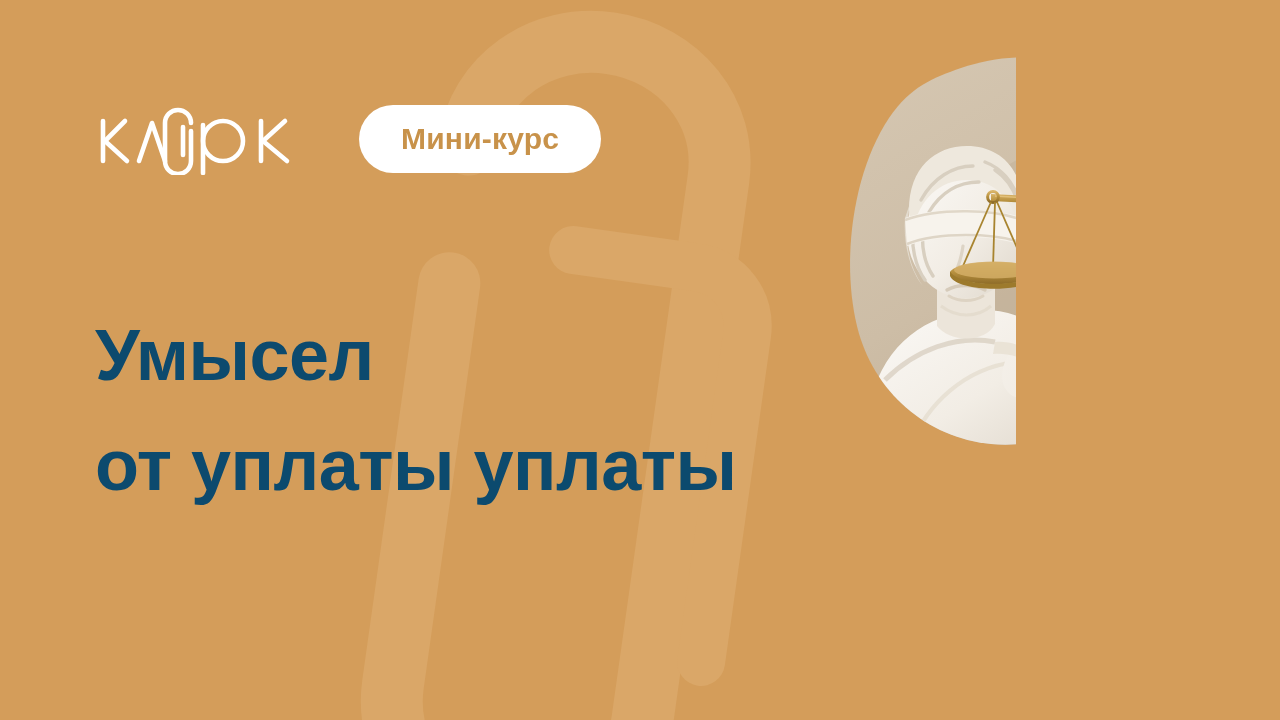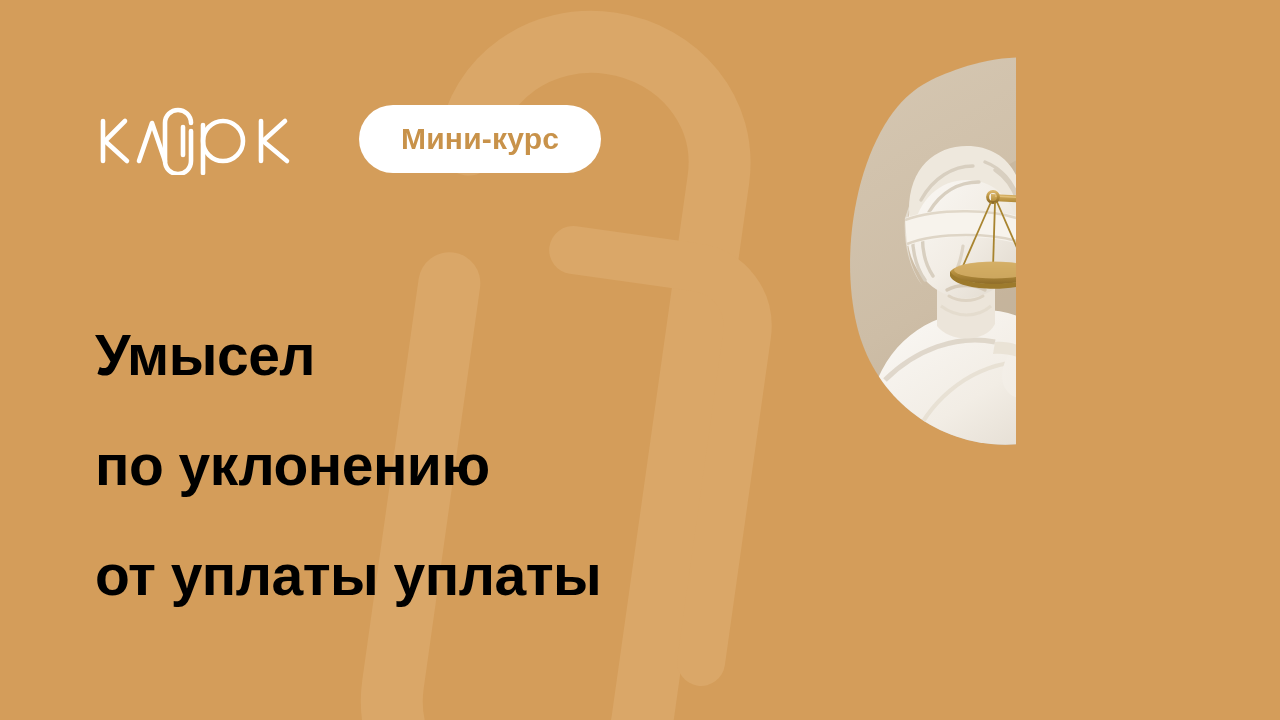--- a/index.html
+++ b/index.html
@@ -70,22 +70,22 @@
 
   
   .headline {
     position: absolute;
     left: 95px;
     top: 300px;
     width: 760px;
   }
   .headline-line {
     display: block;
-    color: #000000;
-    font-size: 57px;
+    color: #0c4a6e;
+    font-size: 72px;
     font-weight: bold;
     line-height: 110px;
     letter-spacing: -0.5px;
     white-space: nowrap;
   }
 
   
   .hero {
     position: absolute;
     left: 845px;
@@ -148,21 +148,20 @@
       </g>
     </svg>
 
     <div class="badge">
       <span class="badge-label">Мини-курс</span>
     </div>
   </div>
 
   <div class="headline">
     <span class="headline-line">Умысел</span>
-    <span class="headline-line">по уклонению</span>
     <span class="headline-line">от уплаты уплаты</span>
   </div>
 
   <div class="hero">
     <svg viewBox="0 0 345 405" aria-label="Статуя Фемиды">
       <defs>
         <clipPath id="blobClip">
           <path d="M116 18
                    C190 -8, 272 14, 312 74
                    C352 134, 344 226, 310 296

